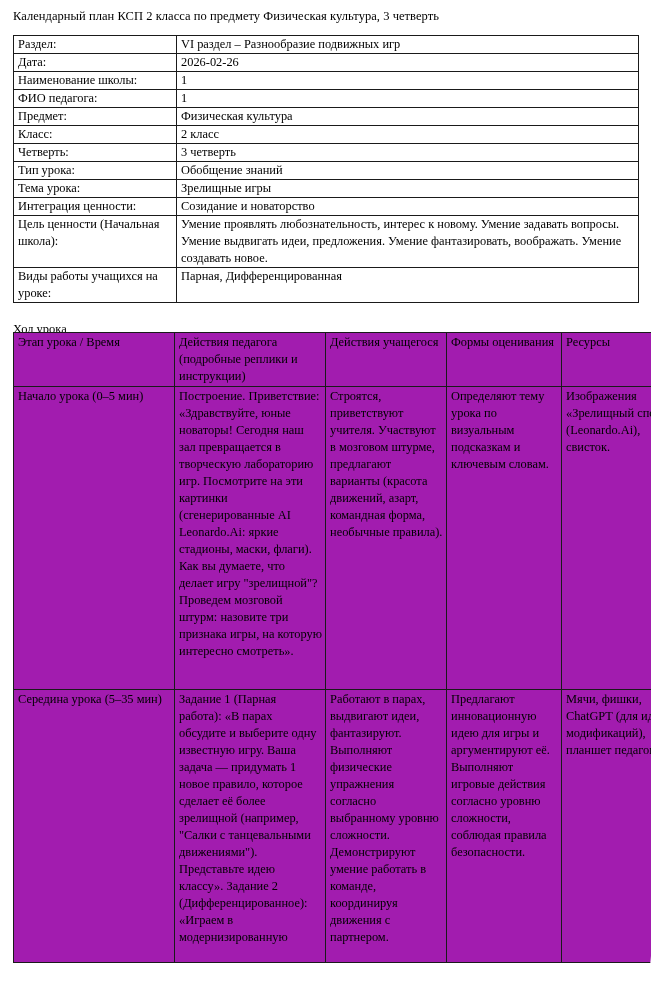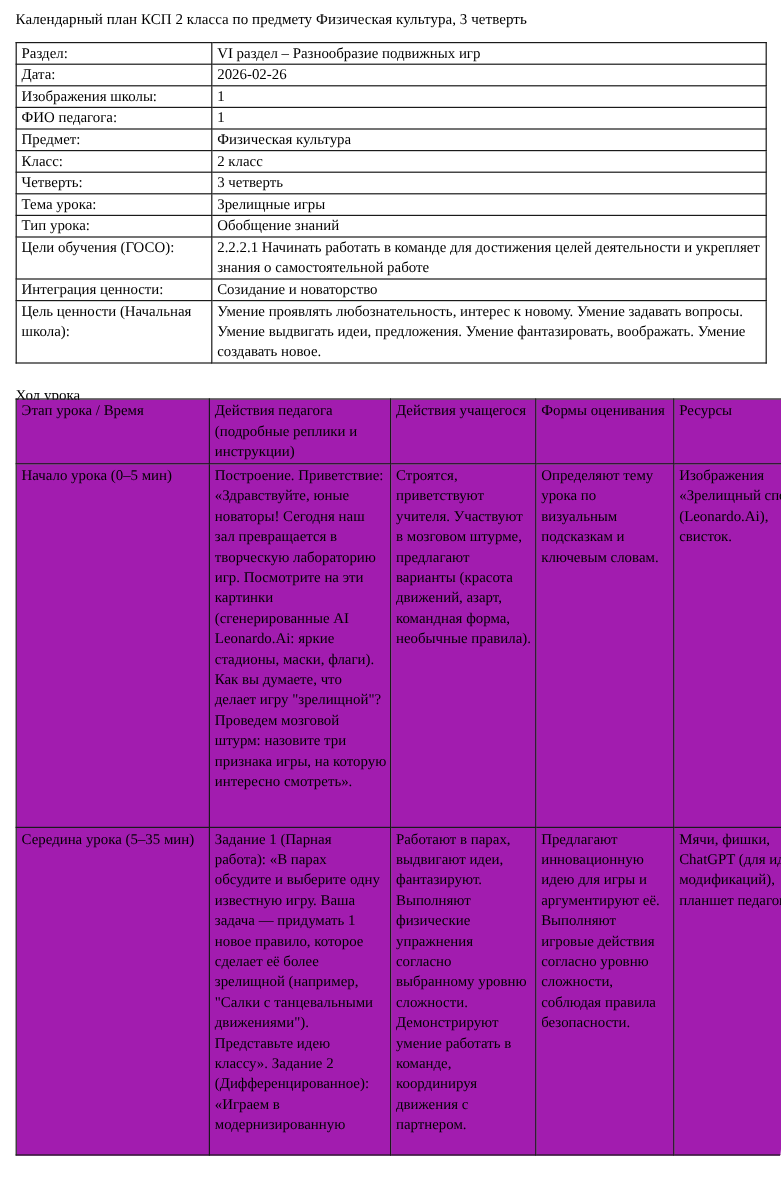--- a/index.html
+++ b/index.html
@@ -97,58 +97,58 @@
     <tbody>
       <tr>
         <td class="label">Раздел:</td>
         <td>VI раздел – Разнообразие подвижных игр</td>
       </tr>
       <tr>
         <td class="label">Дата:</td>
         <td>2026-02-26</td>
       </tr>
       <tr>
-        <td class="label">Изображения школы:</td>
+        <td class="label">Наименование школы:</td>
         <td>1</td>
       </tr>
       <tr>
         <td class="label">ФИО педагога:</td>
         <td>1</td>
       </tr>
       <tr>
         <td class="label">Предмет:</td>
         <td>Физическая культура</td>
       </tr>
       <tr>
         <td class="label">Класс:</td>
         <td>2 класс</td>
       </tr>
       <tr>
         <td class="label">Четверть:</td>
         <td>3 четверть</td>
       </tr>
       <tr>
-        <td class="label">Тема урока:</td>
-        <td>Зрелищные игры</td>
-      </tr>
-      <tr>
         <td class="label">Тип урока:</td>
         <td>Обобщение знаний</td>
       </tr>
       <tr>
-        <td class="label">Цели обучения (ГОСО):</td>
-        <td>2.2.2.1 Начинать работать в команде для достижения целей деятельности и укрепляет знания о самостоятельной работе</td>
+        <td class="label">Тема урока:</td>
+        <td>Зрелищные игры</td>
       </tr>
       <tr>
         <td class="label">Интеграция ценности:</td>
         <td>Созидание и новаторство</td>
       </tr>
       <tr>
         <td class="label">Цель ценности (Начальная школа):</td>
         <td>Умение проявлять любознательность, интерес к новому. Умение задавать вопросы. Умение выдвигать идеи, предложения. Умение фантазировать, воображать. Умение создавать новое.</td>
+      </tr>
+      <tr>
+        <td class="label">Виды работы учащихся на уроке:</td>
+        <td>Парная, Дифференцированная</td>
       </tr>
     </tbody>
   </table>
 
   <div class="section-caption">Ход урока</div>
 
   <table class="flow">
     <thead>
       <tr>
         <th class="c1">Этап урока / Время</th>

